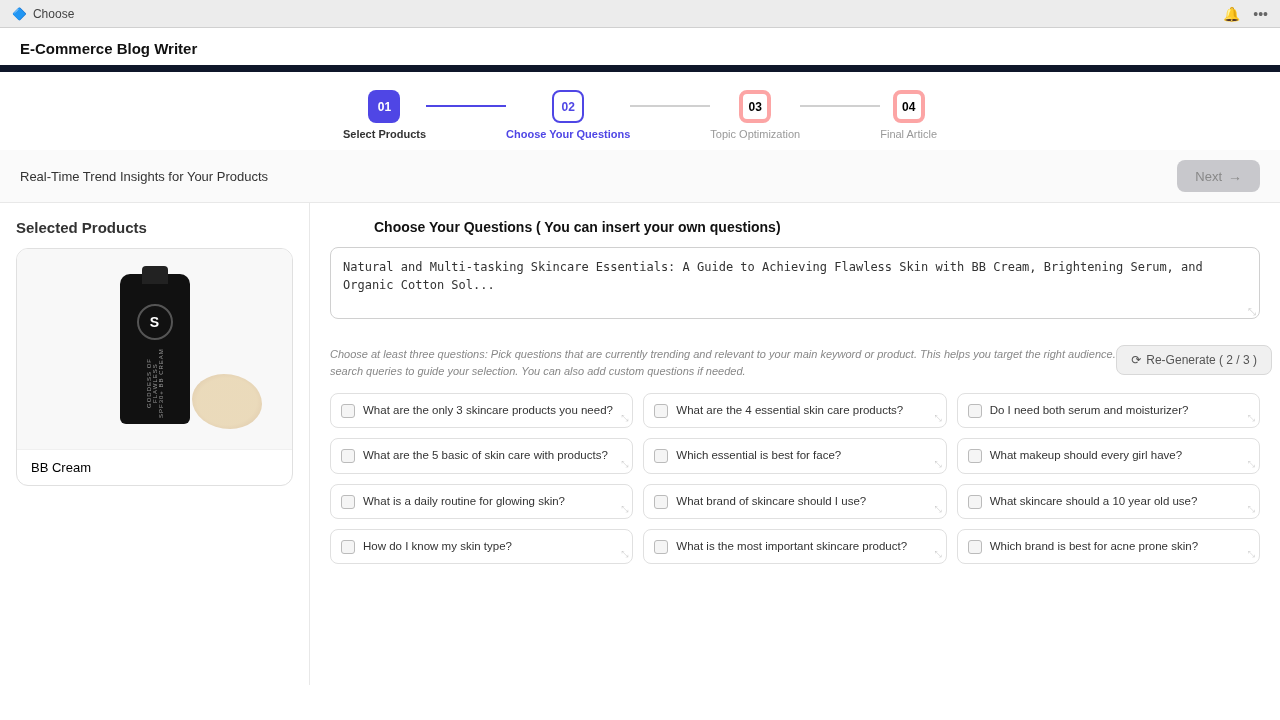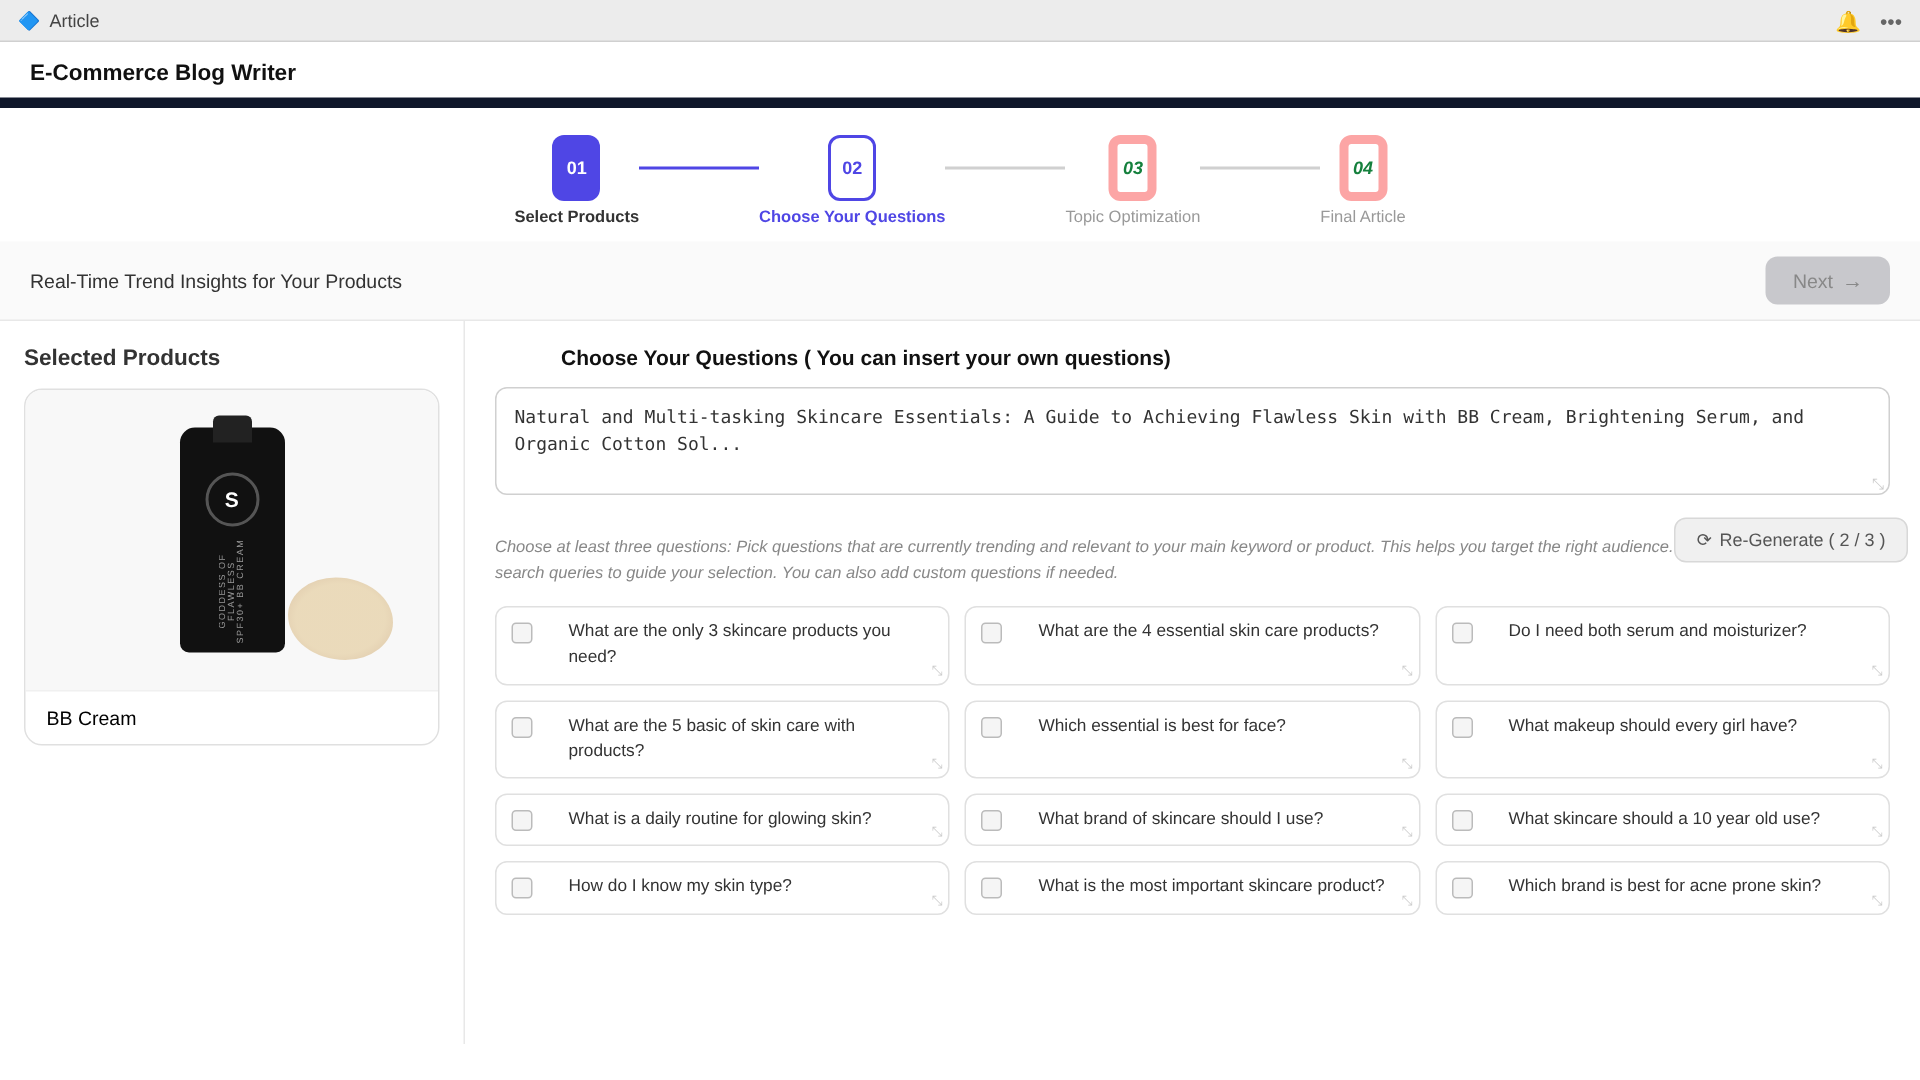--- a/index.html
+++ b/index.html
@@ -48,42 +48,41 @@
       gap: 0;
     }
     .step {
       display: flex;
       flex-direction: column;
       align-items: center;
       position: relative;
     }
     .step-circle {
       width: 32px;
-      height: 44px;
+      height: 33px;
       border-radius: 8px;
       display: flex;
       align-items: center;
       justify-content: center;
       font-size: 12px;
       font-weight: 600;
     }
     .step-circle.active {
       background: #4f46e5;
       color: #fff;
     }
     .step-circle.current {
       background: #fff;
       color: #4f46e5;
       border: 2px solid #4f46e5;
     }
     .step-circle.inactive {
       background: #fff;
-      color: #15803d;
-      border: 6px solid #fca5a5;
-      font-style: italic;
+      color: #000000;
+      border: 4px solid #fca5a5;
     }
     .step-label {
       font-size: 11px;
       margin-top: 5px;
       text-align: center;
       white-space: nowrap;
     }
     .step-label.active-label { color: #333; font-weight: 600; }
     .step-label.current-label { color: #4f46e5; font-weight: 600; }
     .step-label.inactive-label { color: #999; }
@@ -297,21 +296,21 @@
     .question-item {
       border: 1px solid #e0e0e0;
       border-radius: 8px;
       padding: 8px 10px;
       position: relative;
       background: #fff;
     }
     .question-item-inner {
       display: flex;
       align-items: flex-start;
-      gap: 24px;
+      gap: 8px;
       justify-content: space-between;
     }
     .question-checkbox {
       width: 14px;
       height: 14px;
       border: 1.5px solid #bbb;
       border-radius: 3px;
       background: #f5f5f5;
       flex-shrink: 0;
       margin-top: 2px;
@@ -330,21 +329,21 @@
       color: #ccc;
       font-size: 9px;
     }
   </style>
 </head>
 <body>
 
 <div class="titlebar">
   <div class="titlebar-logo">
     <span>🔷</span>
-    <span>Article</span>
+    <span>Choose</span>
   </div>
   <div class="titlebar-dots">
     <span style="margin-right:8px; font-size:14px; color:#666;">🔔</span>
     <span style="font-size:14px; color:#666;">•••</span>
   </div>
 </div>
 
 <div class="app">
 
   <div class="app-header">

